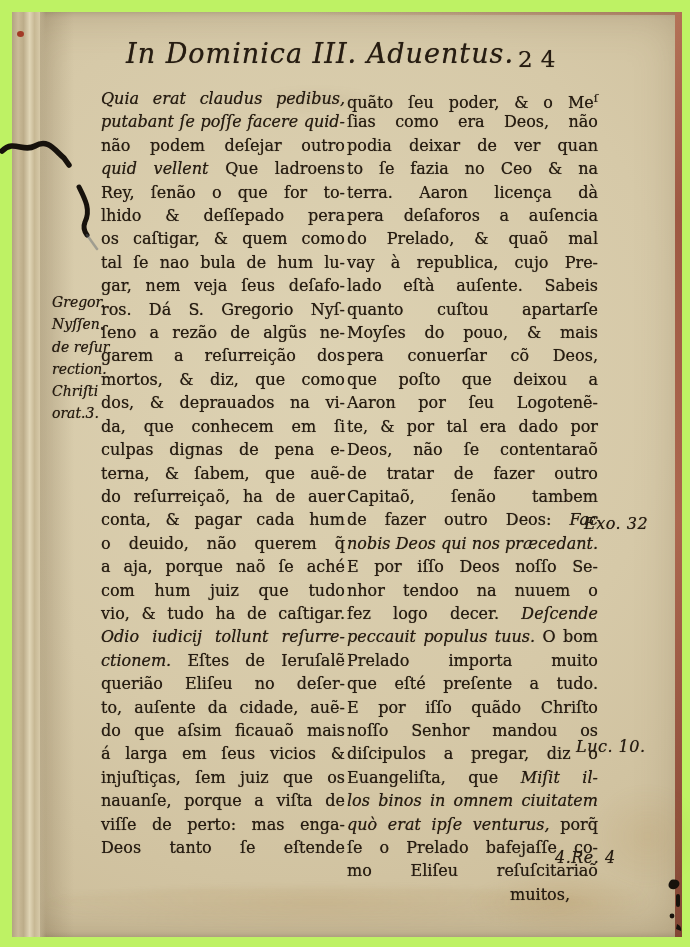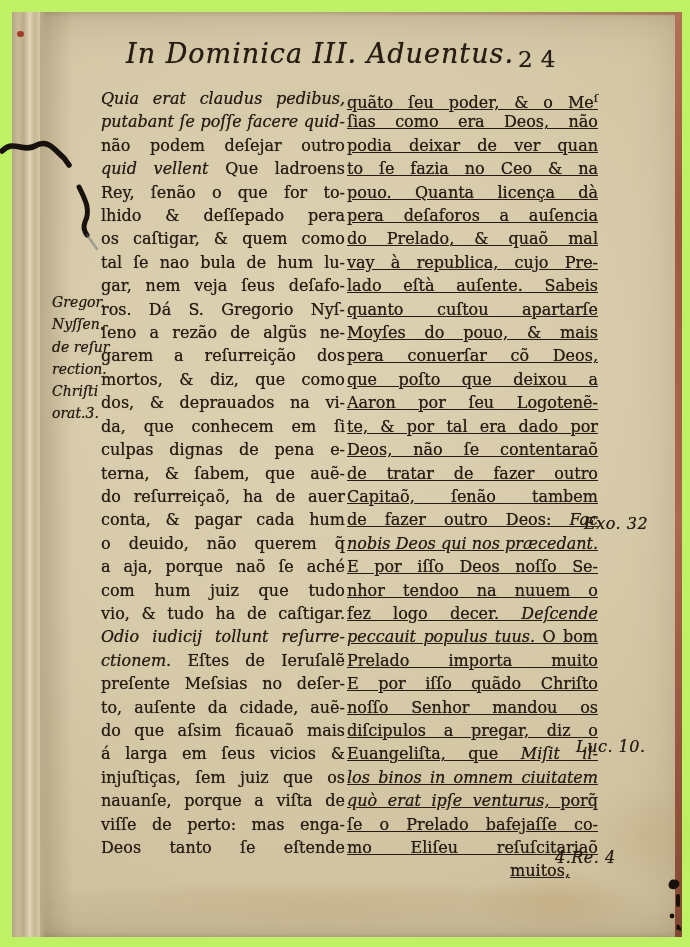--- a/index.html
+++ b/index.html
@@ -62,21 +62,21 @@
   #running-head{
     position:absolute;left:100px;top:38px;width:440px;
     font-style:italic;font-size:27px;letter-spacing:1px;text-align:center;
   }
   #folio{
     position:absolute;left:518px;top:46px;
     font-size:23px;letter-spacing:8px;
   }
   .column{position:absolute;font-size:16px;}
   #col-left{left:101px;top:87px;width:244px;}
-  #col-right{left:347px;top:87px;width:251px;text-decoration:underline;}
+  #col-right{left:347px;top:87px;width:251px;}
   .tline{
     height:23.42px;line-height:23.42px;
     text-align:justify;text-align-last:justify;
     white-space:nowrap;overflow:visible;
   }
   .tline.al-right{text-align:center;text-align-last:right;padding-right:28px;}
   .seg-i{font-style:italic;}
   .seg-r{font-style:normal;}
   .seg-s{vertical-align:super;font-size:.72em;font-style:normal;}
   .margin-note{position:absolute;font-style:italic;font-size:14px;}
@@ -126,55 +126,56 @@
       <div class="tline"><span class="seg-r">culpas dignas de pena e-</span></div>
       <div class="tline"><span class="seg-r">terna, &amp; ſabem, que auẽ-</span></div>
       <div class="tline"><span class="seg-r">do reſurreiçaõ, ha de auer</span></div>
       <div class="tline"><span class="seg-r">conta, &amp; pagar cada hum</span></div>
       <div class="tline"><span class="seg-r">o deuido, não querem q̃</span></div>
       <div class="tline"><span class="seg-r">a aja, porque naõ ſe aché</span></div>
       <div class="tline"><span class="seg-r">com hum juiz que tudo</span></div>
       <div class="tline"><span class="seg-r">vio, &amp; tudo ha de caſtigar.</span></div>
       <div class="tline"><span class="seg-i">Odio iudicij tollunt reſurre-</span></div>
       <div class="tline"><span class="seg-i">ctionem. </span><span class="seg-r">Eſtes de Ieruſalẽ</span></div>
-      <div class="tline"><span class="seg-r">preſente Meſsias no deſer-</span></div>
+      <div class="tline"><span class="seg-r">querião Eliſeu no deſer-</span></div>
       <div class="tline"><span class="seg-r">to, auſente da cidade, auẽ-</span></div>
       <div class="tline"><span class="seg-r">do que aſsim ficauaõ mais</span></div>
       <div class="tline"><span class="seg-r">á larga em ſeus vicios &amp;</span></div>
       <div class="tline"><span class="seg-r">injuſtiças, ſem juiz que os</span></div>
       <div class="tline"><span class="seg-r">nauanſe, porque a viſta de</span></div>
       <div class="tline"><span class="seg-r">viſſe de perto: mas enga-</span></div>
       <div class="tline"><span class="seg-r">Deos tanto ſe eſtende</span></div>
     </div>
   <div id="col-right" class="column ink">
       <div class="tline"><span class="seg-r">quãto ſeu poder, &amp; o Me</span><span class="seg-s">ſ</span></div>
       <div class="tline"><span class="seg-r">ſias como era Deos, não</span></div>
       <div class="tline"><span class="seg-r">podia deixar de ver quan</span></div>
       <div class="tline"><span class="seg-r">to ſe fazia no Ceo &amp; na</span></div>
-      <div class="tline"><span class="seg-r">pouo. Quanta licença dà</span></div>
+      <div class="tline"><span class="seg-r">terra. Aaron licença dà</span></div>
       <div class="tline"><span class="seg-r">pera deſaforos a auſencia</span></div>
       <div class="tline"><span class="seg-r">do Prelado, &amp; quaõ mal</span></div>
       <div class="tline"><span class="seg-r">vay à republica, cujo Pre-</span></div>
       <div class="tline"><span class="seg-r">lado eſtà auſente. Sabeis</span></div>
       <div class="tline"><span class="seg-r">quanto cuſtou apartarſe</span></div>
       <div class="tline"><span class="seg-r">Moyſes do pouo, &amp; mais</span></div>
       <div class="tline"><span class="seg-r">pera conuerſar cõ Deos,</span></div>
       <div class="tline"><span class="seg-r">que poſto que deixou a</span></div>
       <div class="tline"><span class="seg-r">Aaron por ſeu Logotenẽ-</span></div>
       <div class="tline"><span class="seg-r">te, &amp; por tal era dado por</span></div>
       <div class="tline"><span class="seg-r">Deos, não ſe contentaraõ</span></div>
       <div class="tline"><span class="seg-r">de tratar de fazer outro</span></div>
       <div class="tline"><span class="seg-r">Capitaõ, ſenão tambem</span></div>
       <div class="tline"><span class="seg-r">de fazer outro Deos: </span><span class="seg-i">Fac</span></div>
       <div class="tline"><span class="seg-i">nobis Deos qui nos præcedant.</span></div>
       <div class="tline"><span class="seg-r">E por iſſo Deos noſſo Se-</span></div>
       <div class="tline"><span class="seg-r">nhor tendoo na nuuem o</span></div>
       <div class="tline"><span class="seg-r">fez logo decer. </span><span class="seg-i">Deſcende</span></div>
       <div class="tline"><span class="seg-i">peccauit populus tuus. </span><span class="seg-r">O bom</span></div>
       <div class="tline"><span class="seg-r">Prelado importa muito</span></div>
+      <div class="tline"><span class="seg-r">que eſté preſente a tudo.</span></div>
       <div class="tline"><span class="seg-r">E por iſſo quãdo Chriſto</span></div>
       <div class="tline"><span class="seg-r">noſſo Senhor mandou os</span></div>
       <div class="tline"><span class="seg-r">diſcipulos a pregar, diz o</span></div>
       <div class="tline"><span class="seg-r">Euangeliſta, que </span><span class="seg-i">Miſit il-</span></div>
       <div class="tline"><span class="seg-i">los binos in omnem ciuitatem</span></div>
       <div class="tline"><span class="seg-i">quò erat ipſe venturus, </span><span class="seg-r">porq̃</span></div>
       <div class="tline"><span class="seg-r">ſe o Prelado bafejaſſe co-</span></div>
       <div class="tline"><span class="seg-r">mo Eliſeu reſuſcitariaõ</span></div>
       <div class="tline al-right"><span class="seg-r">muitos,</span></div>
     </div>

